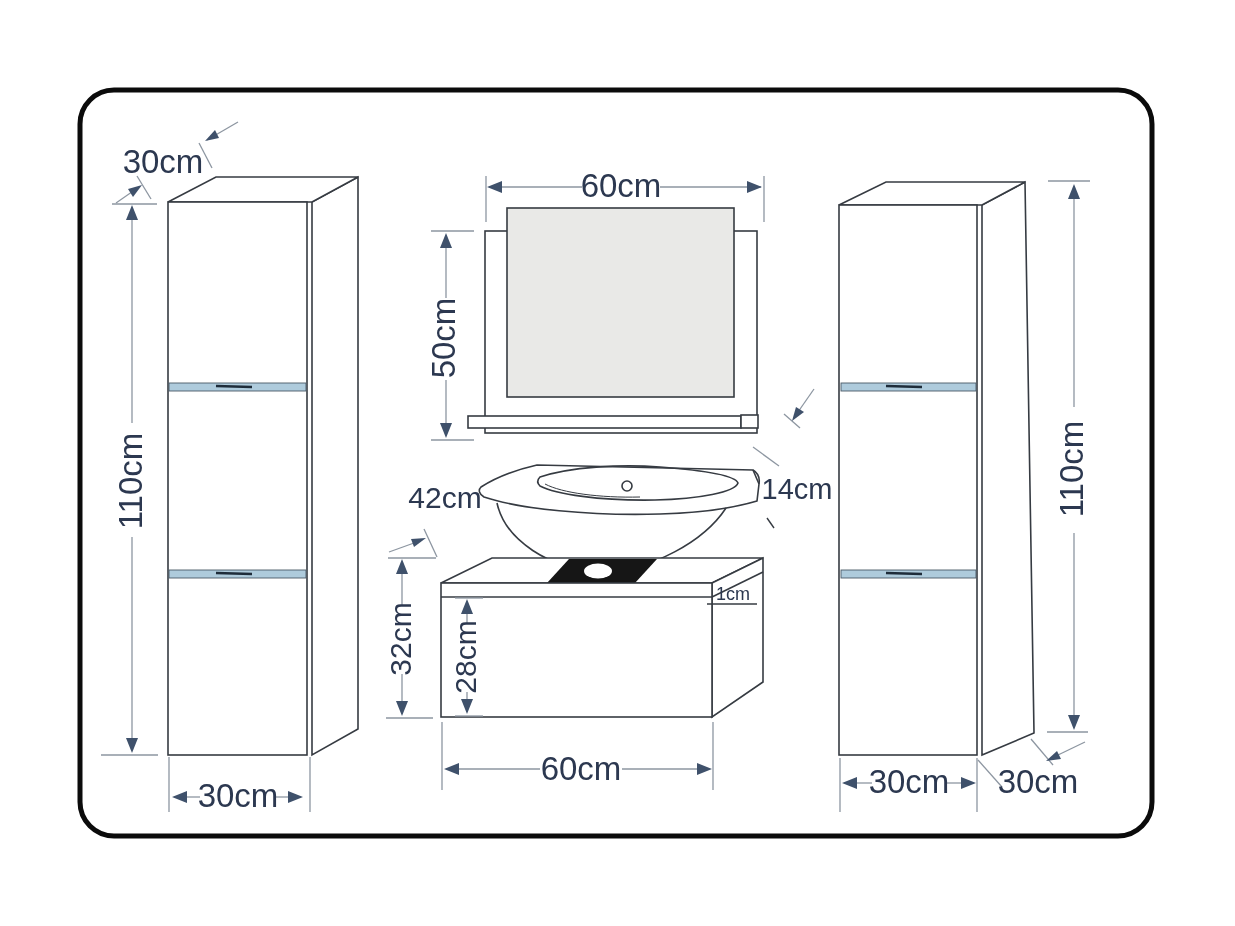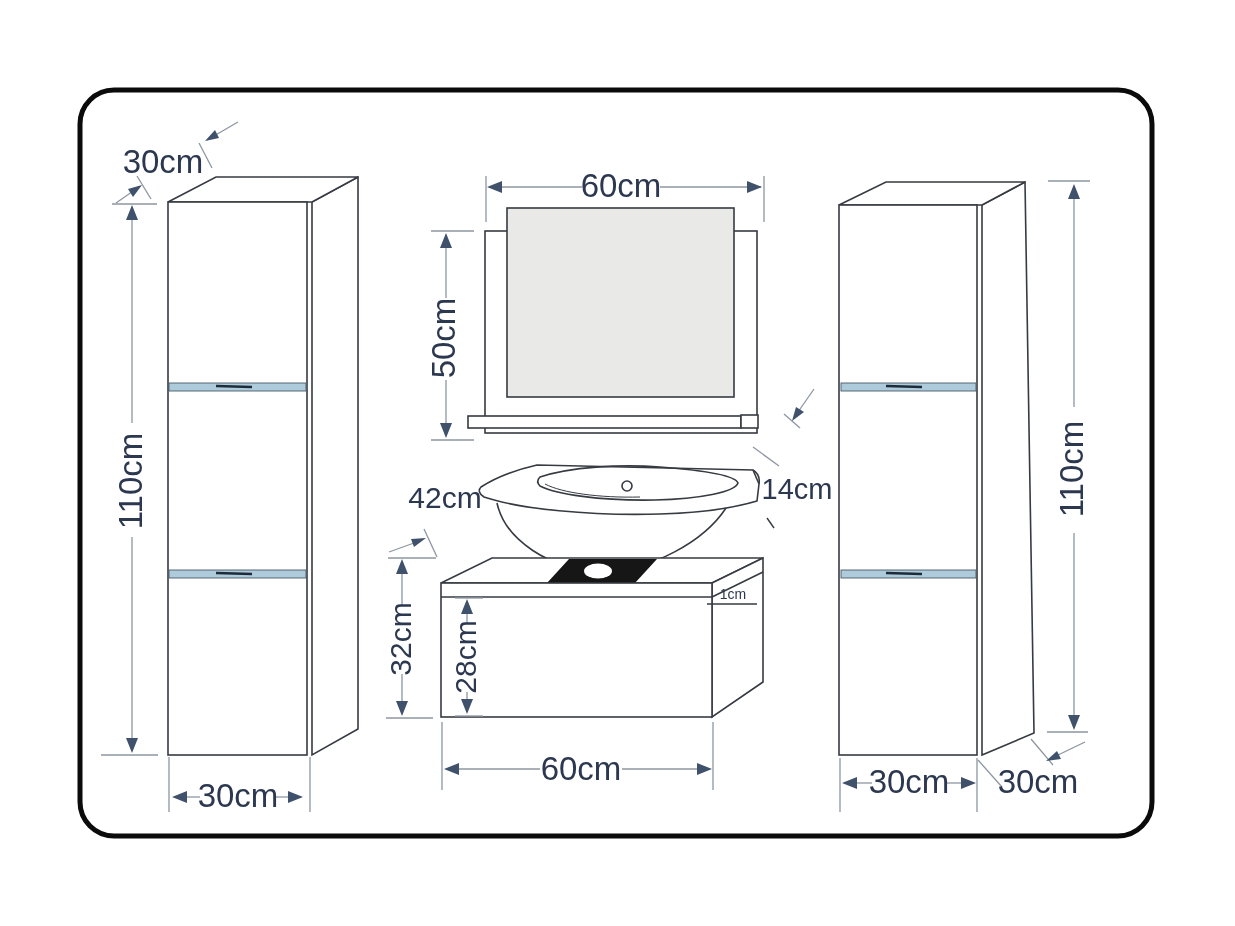--- a/index.html
+++ b/index.html
@@ -17,21 +17,21 @@
     white-space:nowrap;
     transform:translate(-50%,-50%);
     line-height:1;
     letter-spacing:0px;
     background:transparent;
   }
   .rot{transform:translate(-50%,-50%) rotate(-90deg);}
   .fs33{font-size:33px;}
   .fs30{font-size:30px;}
   .fs29{font-size:29px;}
-  .fs17{font-size:14px;}
+  .fs17{font-size:18px;}
 </style>
 </head>
 <body>
 
 <div class="canvas">
 
 <svg width="1235" height="926" viewBox="0 0 1235 926">
 
   <rect x="80" y="90" width="1072" height="746" rx="34" fill="#ffffff" stroke="#0b0b0b" stroke-width="5"></rect>
 

